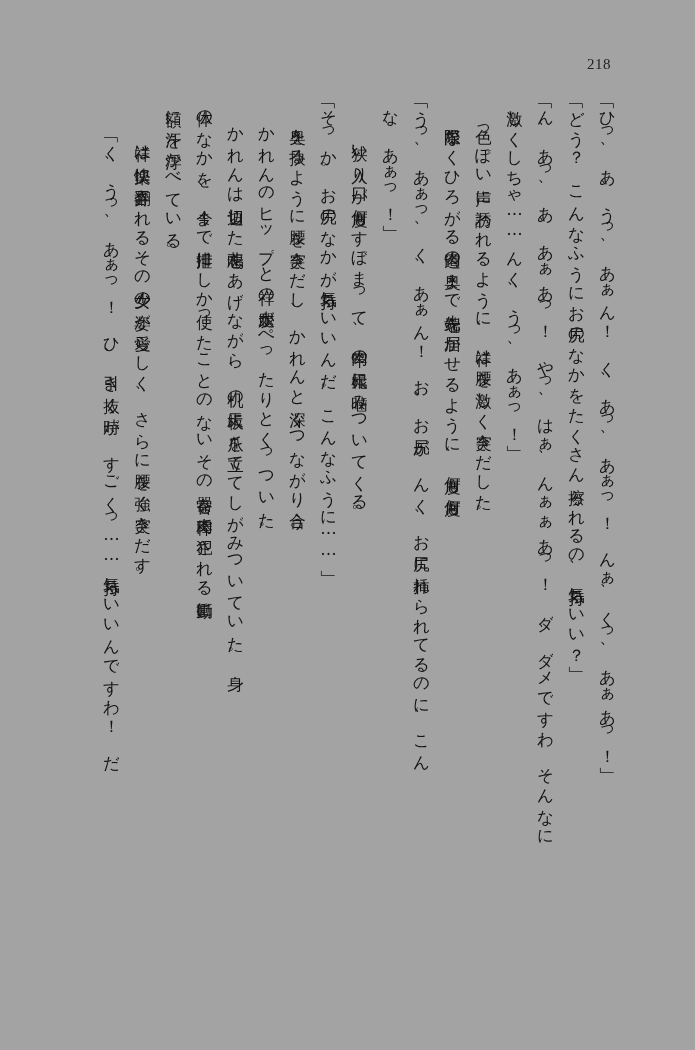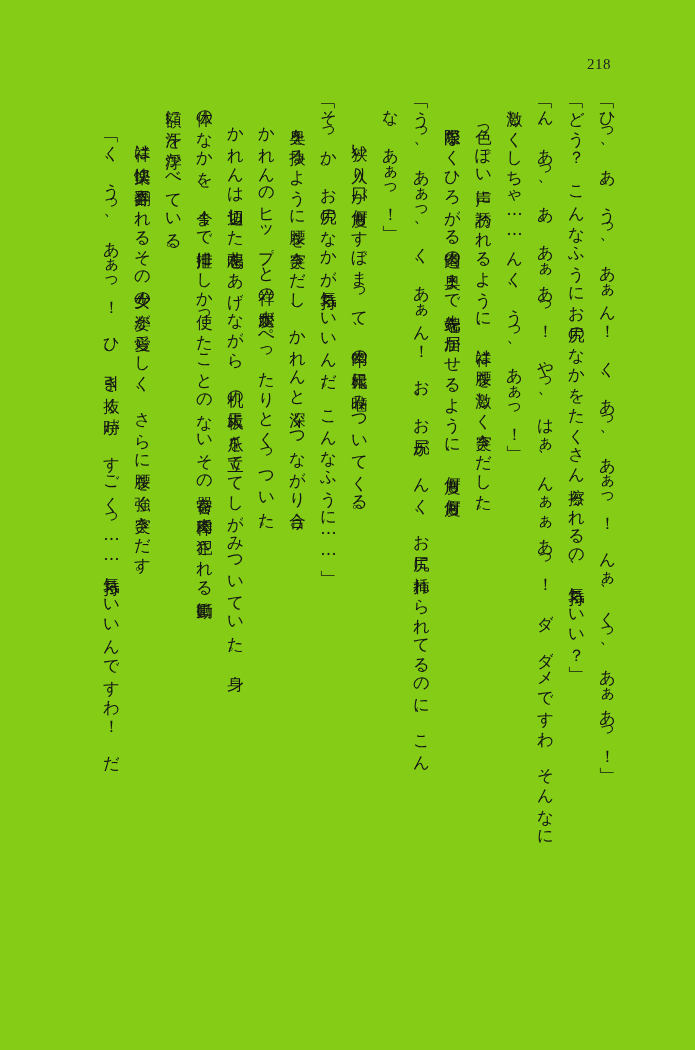--- a/index.html
+++ b/index.html
@@ -8,21 +8,21 @@
     background: #ffffff;
   }
   body {
     font-family: "Liberation Serif", "DejaVu Serif", serif;
     color: #1a1a1a;
   }
   .page {
     position: relative;
     width: 695px;
     height: 1050px;
-    background: #84cc16;
+    background: #a3a3a3;
     overflow: hidden;
     box-sizing: border-box;
   }
   .page-number {
     position: absolute;
     top: 56px;
     left: 0;
     right: 84px;
     text-align: right;
     font-size: 15px;

